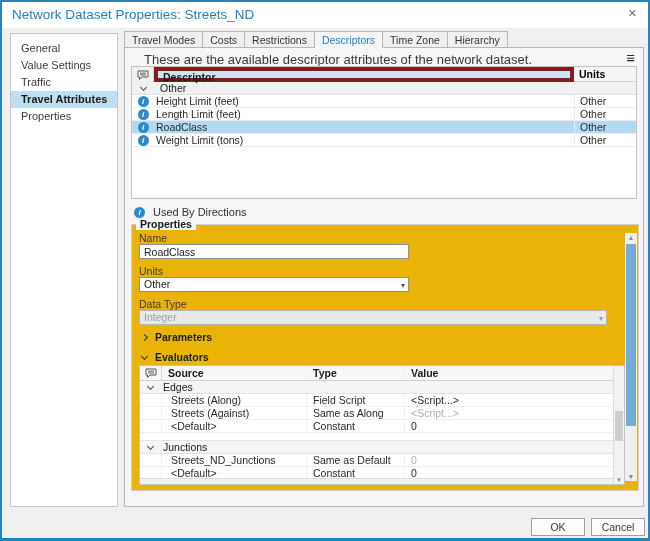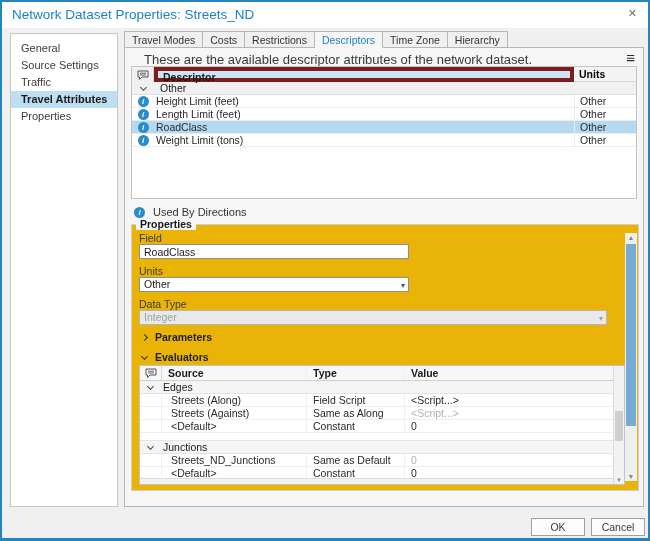--- a/index.html
+++ b/index.html
@@ -128,21 +128,21 @@
 
 <div class="dialog">
 
   <div class="titlebar">
     <span class="title">Network Dataset Properties: Streets_ND</span>
     <span class="close-btn">✕</span>
   </div>
 
   <div class="sidebar">
     <div class="side-item">General</div>
-    <div class="side-item">Source Settings</div>
+    <div class="side-item">Value Settings</div>
     <div class="side-item">Traffic</div>
     <div class="side-item selected">Travel Attributes</div>
     <div class="side-item">Properties</div>
   </div>
 
   <div class="tabstrip">
     <div class="tab">Travel Modes</div>
     <div class="tab">Costs</div>
     <div class="tab">Restrictions</div>
     <div class="tab active">Descriptors</div>
@@ -204,21 +204,21 @@
     </div>
 
     <div class="used-by">
       <span class="info-ic">i</span>
       <span>Used By Directions</span>
     </div>
 
     <div class="props">
       <div class="legend">Properties</div>
 
-      <div class="flabel" style="top:7px;">Field</div>
+      <div class="flabel" style="top:7px;">Name</div>
       <input class="tinput" style="top: 19px;" value="RoadClass">
 
       <div class="flabel" style="top:40px;">Units</div>
       <div class="combo" style="top:52px;">
         <span>Other</span>
         <span class="arrow">▾</span>
       </div>
 
       <div class="flabel" style="top:73px;">Data Type</div>
       <div class="combo disabled" style="top:85px;">

